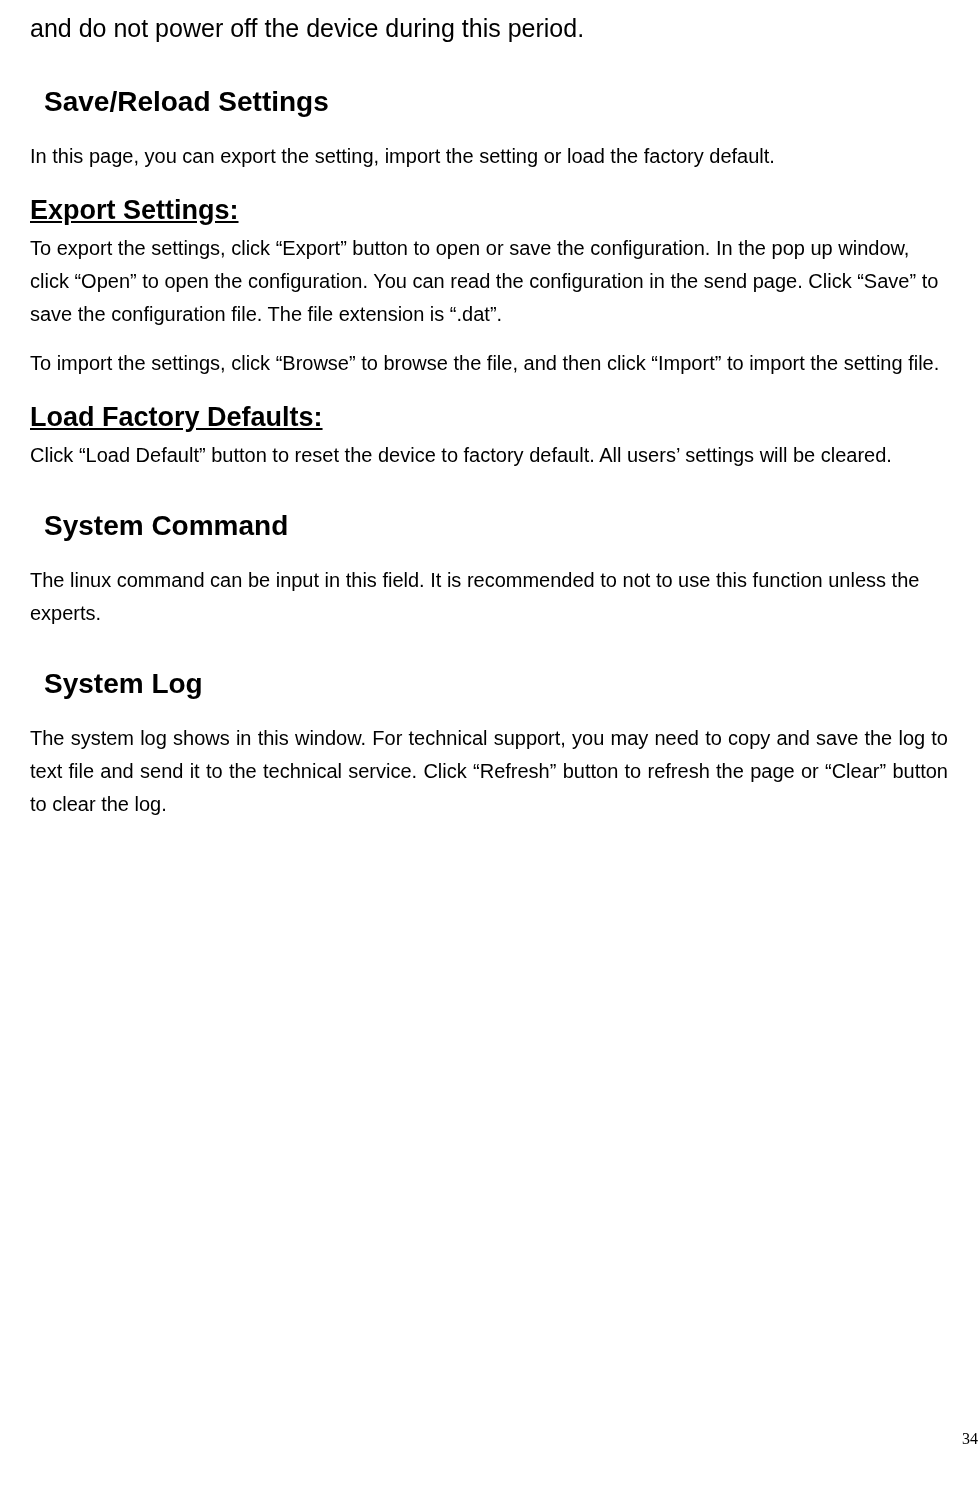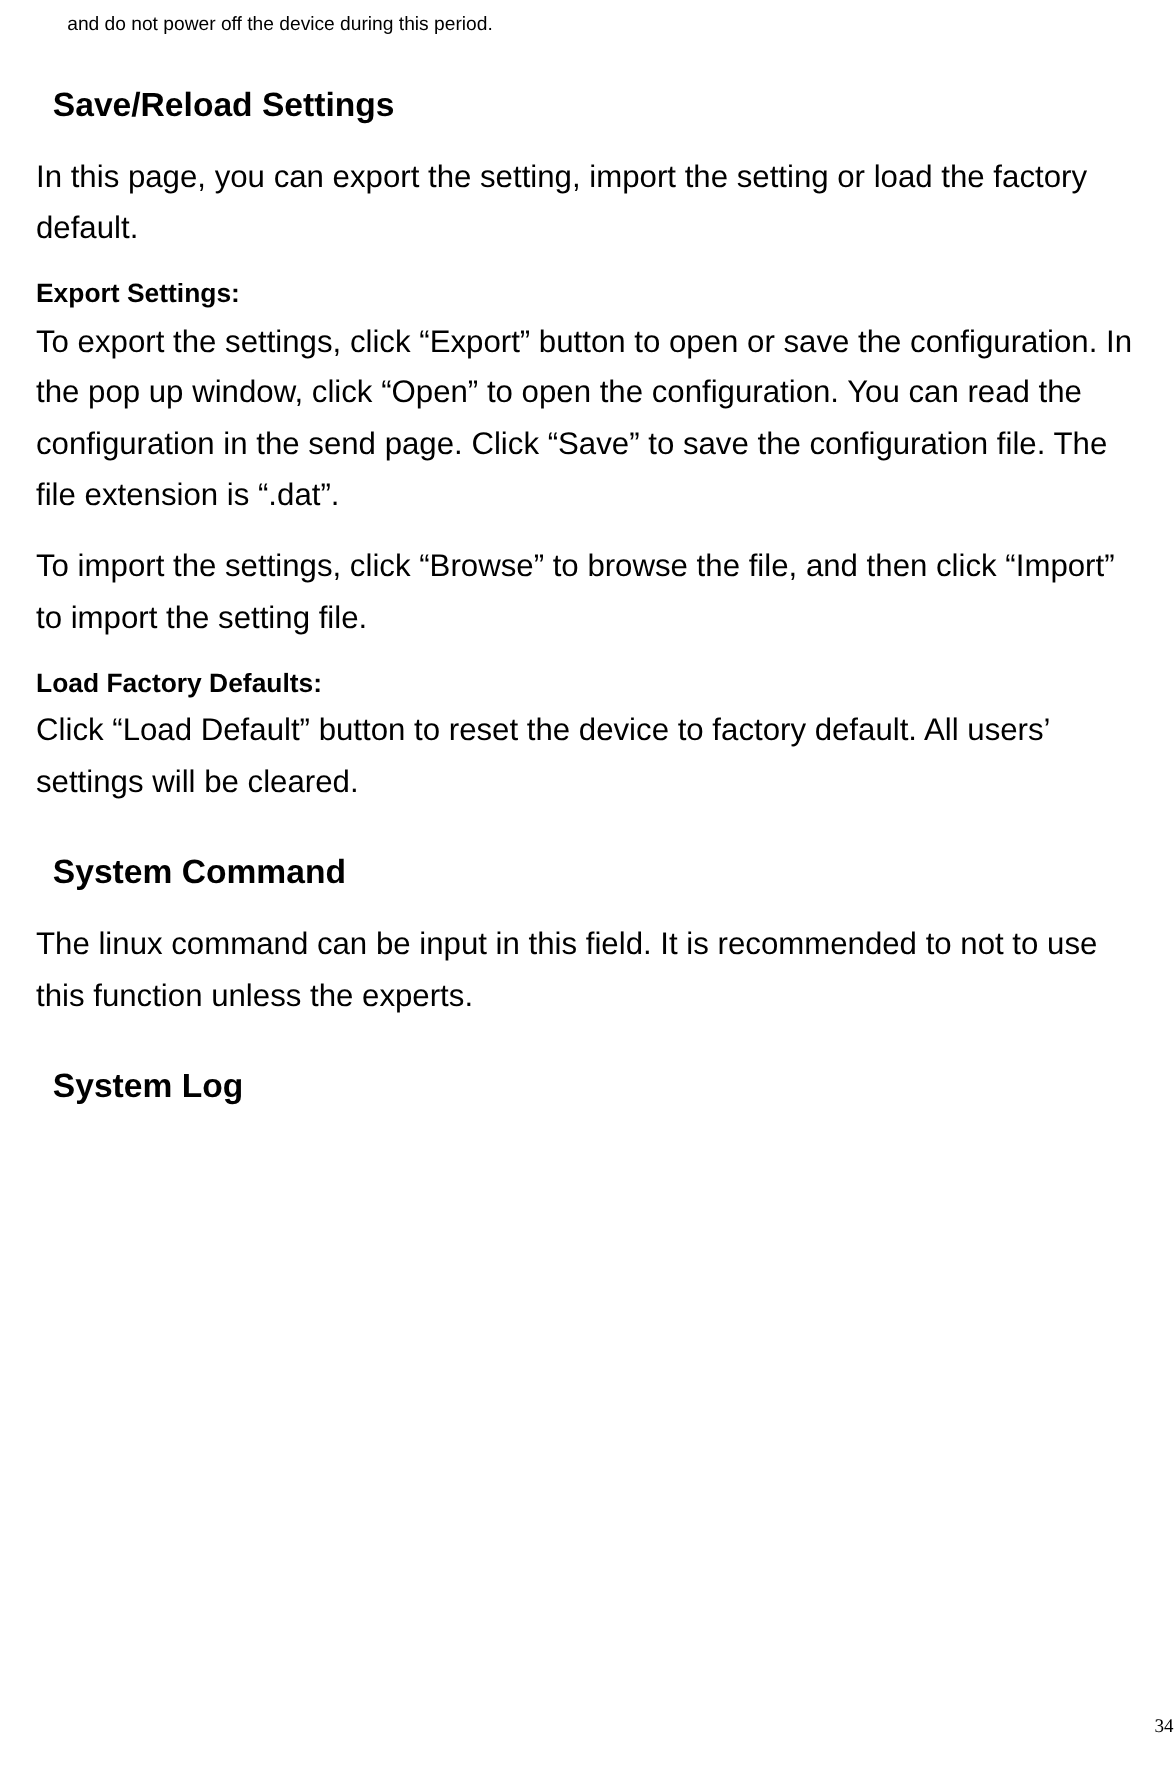--- a/index.html
+++ b/index.html
@@ -13,46 +13,46 @@
       width: 978px;
       height: 1486px;
       padding: 0;
       position: relative;
       color: #000000;
     }
     .content {
       padding: 0 30px;
     }
     .fragment-line {
-      font-size: 16px;
+      font-size: 25px;
       line-height: 1.6;
       margin-top: 8px;
-      margin-left: 26px;
     }
     h2.section-heading {
       font-size: 28px;
       font-weight: bold;
       margin-top: 38px;
       margin-bottom: 22px;
       margin-left: 14px;
     }
     .para {
-      font-size: 26px;
+      font-size: 20px;
       line-height: 1.65;
       margin-bottom: 16px;
       text-align: left;
     }
     .para.justify {
       text-align: justify;
     }
     .subheading {
-      font-size: 22px;
+      font-size: 27px;
       font-weight: bold;
       line-height: 1.6;
       margin-top: 8px;
+      text-decoration: underline;
     }
     .section-block {
       margin-bottom: 14px;
     }
     .page-number {
       position: absolute;
       bottom: 38px;
       left: 0;
       width: 100%;
       text-align: right;
@@ -83,15 +83,16 @@
     <div class="subheading">Load Factory Defaults:</div>
     <p class="para">Click “Load Default” button to reset the device to factory default. All users’ settings will be cleared.</p>
   </div>
 
   <h2 class="section-heading">System Command</h2>
 
   <p class="para">The linux command can be input in this field. It is recommended to not to use this function unless the experts.</p>
 
   <h2 class="section-heading">System Log</h2>
 
+  <p class="para justify">The system log shows in this window. For technical support, you may need to copy and save the log to text file and send it to the technical service. Click “Refresh” button to refresh the page or “Clear” button to clear the log.</p>
 </div>
 
 <div class="page-number">34</div>
 
 </body></html>

